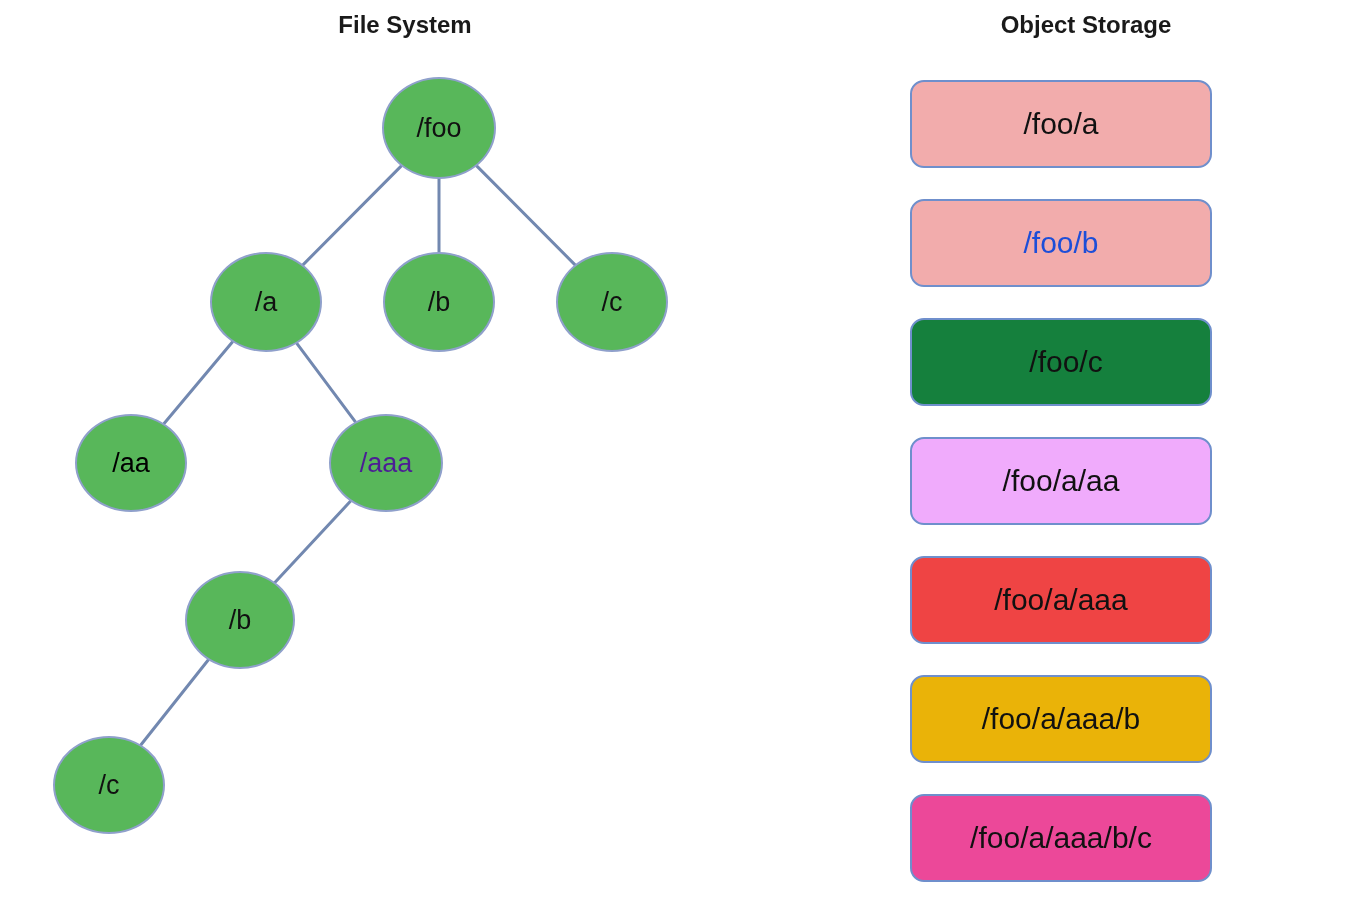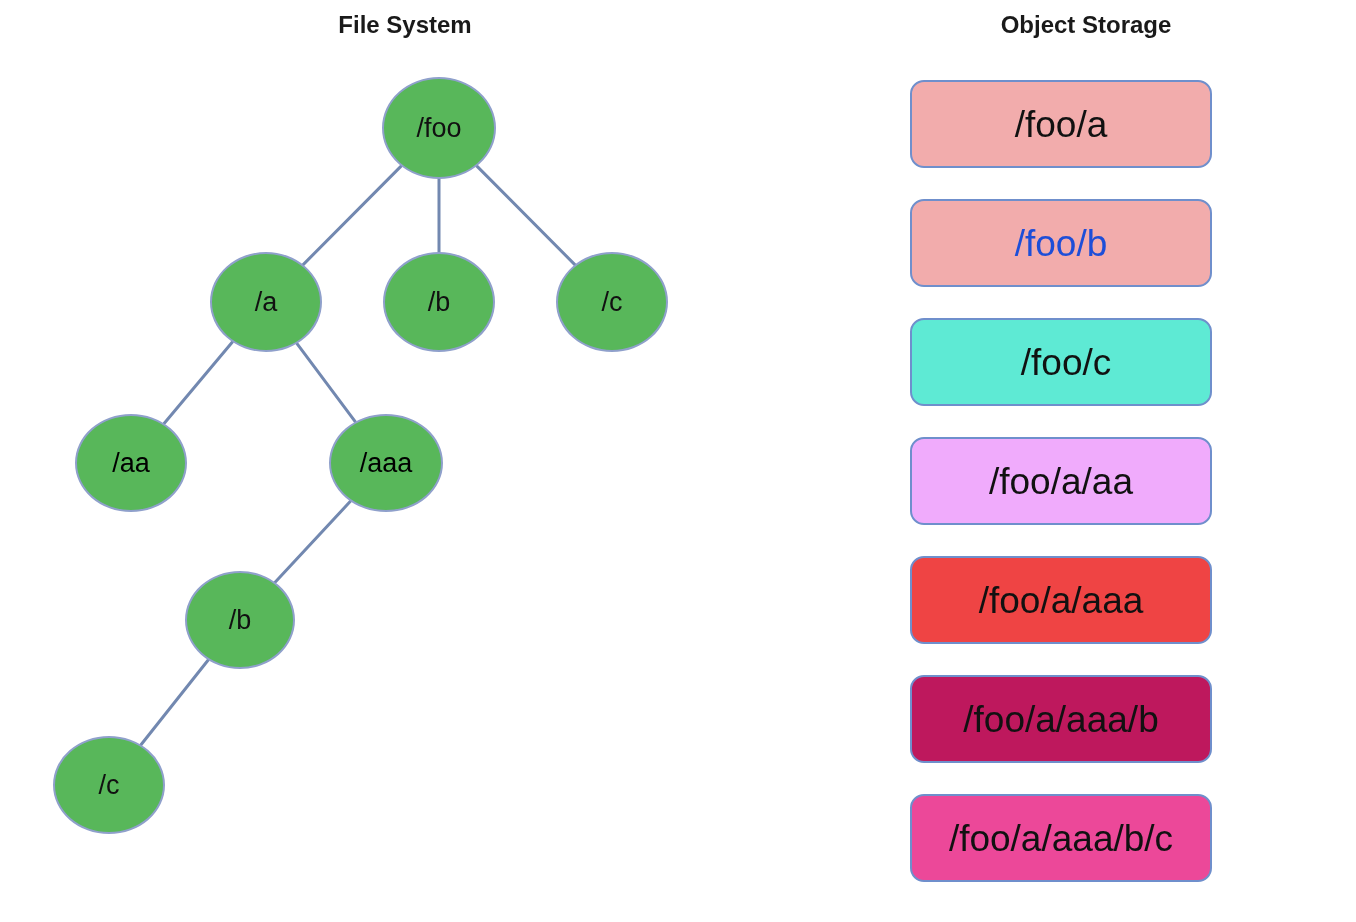--- a/index.html
+++ b/index.html
@@ -68,21 +68,21 @@
     width: 302px;
     height: 88px;
     box-sizing: border-box;
     display: flex;
     align-items: center;
     justify-content: center;
     background: #f2acac;
     border: 2px solid #6f8fcc;
     border-radius: 14px;
     color: #111111;
-    font-size: 37px;
+    font-size: 30px;
     font-weight: 400;
     line-height: 1;
     white-space: nowrap;
   }
 </style>
 </head>
 <body>
 
 <div id="canvas">
 
@@ -109,48 +109,48 @@
       </div>
       <div class="node" style="left: 383px; top: 252px; width: 112px; height: 100px; background: rgb(88, 183, 90); border-color: rgb(143, 160, 203); color: rgb(17, 17, 17);">
         <span>/b</span>
       </div>
       <div class="node" style="left: 556px; top: 252px; width: 112px; height: 100px; background: rgb(88, 183, 90); border-color: rgb(143, 160, 203); color: rgb(17, 17, 17);">
         <span>/c</span>
       </div>
       <div class="node" style="left: 75px; top: 414px; width: 112px; height: 98px; background: rgb(88, 183, 90); border-color: rgb(143, 160, 203); color: #000000;">
         <span>/aa</span>
       </div>
-      <div class="node" style="left: 329px; top: 414px; width: 114px; height: 98px; background: rgb(88, 183, 90); border-color: rgb(143, 160, 203); color: #000000;">
+      <div class="node" style="left: 329px; top: 414px; width: 114px; height: 98px; background: rgb(88, 183, 90); border-color: rgb(143, 160, 203); color: #4c1d95;">
         <span>/aaa</span>
       </div>
       <div class="node" style="left: 185px; top: 571px; width: 110px; height: 98px; background: rgb(88, 183, 90); border-color: rgb(143, 160, 203); color: rgb(17, 17, 17);">
         <span>/b</span>
       </div>
       <div class="node" style="left: 53px; top: 736px; width: 112px; height: 98px; background: rgb(88, 183, 90); border-color: rgb(143, 160, 203); color: rgb(17, 17, 17);">
         <span>/c</span>
       </div>
     </div>
 
   <div id="objects-layer">
       <div class="obj-box" style="top: 80px; background: rgb(242, 172, 172); border-color: rgb(111, 143, 204); color: rgb(17, 17, 17);">
         <span>/foo/a</span>
       </div>
       <div class="obj-box" style="top: 199px; background: rgb(242, 172, 172); border-color: rgb(111, 143, 204); color: #1d4ed8;">
         <span>/foo/b</span>
       </div>
-      <div class="obj-box" style="top: 318px; background: #5eead4; border-color: rgb(111, 143, 204); color: rgb(17, 17, 17); padding-left: 10px;">
+      <div class="obj-box" style="top: 318px; background: #15803d; border-color: rgb(111, 143, 204); color: rgb(17, 17, 17); padding-left: 10px;">
         <span>/foo/c</span>
       </div>
       <div class="obj-box" style="top: 437px; background: #f0abfc; border-color: rgb(111, 143, 204); color: rgb(17, 17, 17);">
         <span>/foo/a/aa</span>
       </div>
       <div class="obj-box" style="top: 556px; background: #ef4444; border-color: rgb(111, 143, 204); color: rgb(17, 17, 17);">
         <span>/foo/a/aaa</span>
       </div>
-      <div class="obj-box" style="top: 675px; background: #be185d; border-color: rgb(111, 143, 204); color: rgb(17, 17, 17);">
+      <div class="obj-box" style="top: 675px; background: #eab308; border-color: rgb(111, 143, 204); color: rgb(17, 17, 17);">
         <span>/foo/a/aaa/b</span>
       </div>
       <div class="obj-box" style="top: 794px; background: #ec4899; border-color: rgb(111, 143, 204); color: rgb(17, 17, 17);">
         <span>/foo/a/aaa/b/c</span>
       </div>
     </div>
 
 </div>
 
 </body></html>

